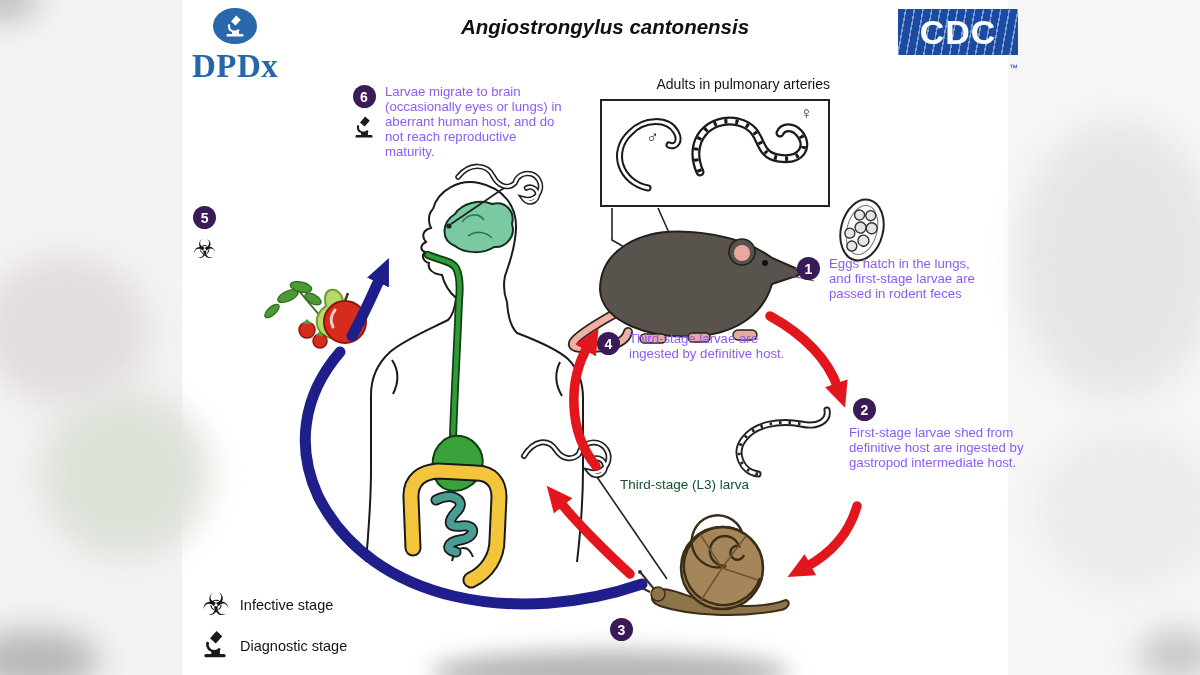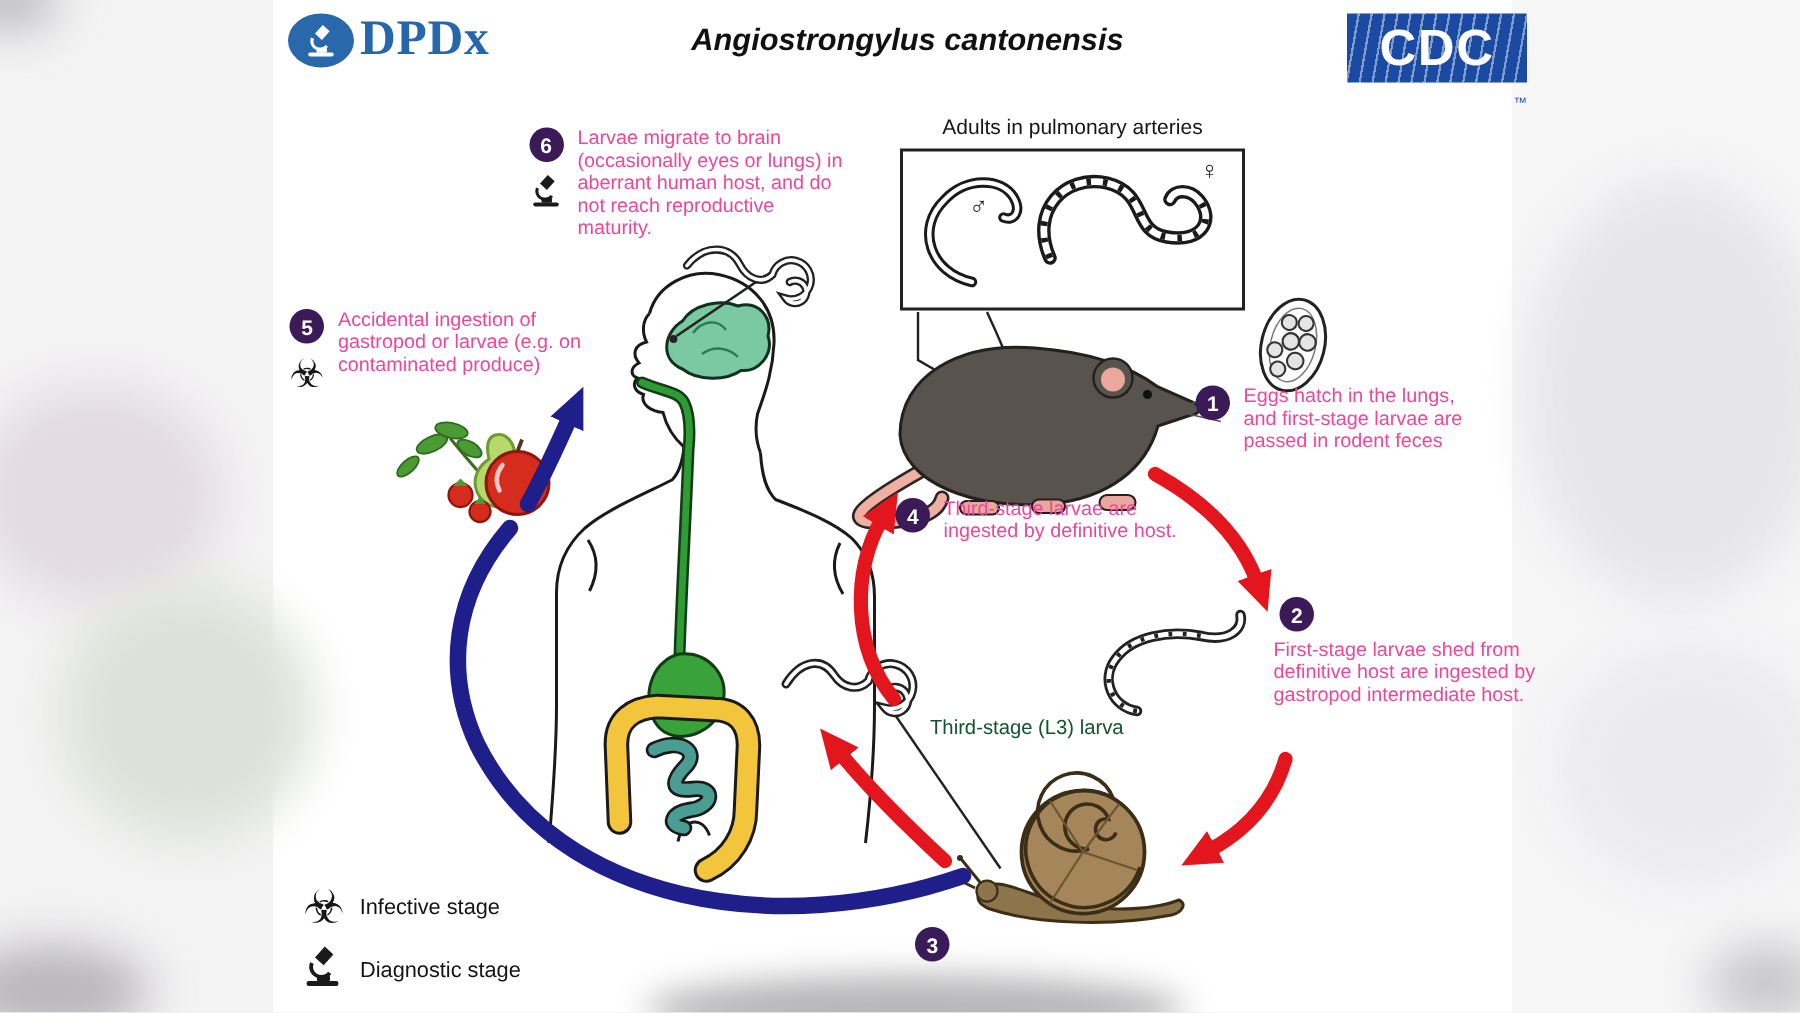--- a/index.html
+++ b/index.html
@@ -22,23 +22,23 @@
            color:#fff;font-weight:bold;font-size:34px;letter-spacing:1px;
            background-image:repeating-linear-gradient(100deg,rgba(255,255,255,0) 0 7px,rgba(255,255,255,.45) 7px 8.5px);}
   .cdc-tm{font-size:9px;color:#1b4aa2;vertical-align:bottom;}
   
   .anno{position:absolute;display:flex;gap:9px;align-items:flex-start;}
   .anno.vert{flex-direction:column;gap:5px;}
   .badge{width:23px;height:23px;border-radius:50%;background:#3b1b57;color:#fff;
          display:flex;align-items:center;justify-content:center;
          font-weight:bold;font-size:14px;flex:0 0 auto;}
   .badge-col{display:flex;flex-direction:column;align-items:center;gap:7px;flex:0 0 auto;}
-  .anno-text{font-size:13.2px;line-height:1.13;font-weight:500;color:#ec4899;}
+  .anno-text{font-size:13.2px;line-height:1.13;font-weight:500;color:#8b5cf6;}
   .small-label{font-size:13.5px;color:#14532d;}
-  .adults-label{font-size:14px;text-align:center;color:#161616;}
+  .adults-label{font-size:14px;text-align:right;color:#161616;}
   .bio-char{font-size:26px;line-height:1;color:#161616;}
   .legend-row{position:absolute;display:flex;align-items:center;gap:10px;}
   .legend-label{font-size:14.5px;color:#141414;}
   .legend-bio{font-size:31px;line-height:1;color:#161616;}
   .sym{font-size:17px;color:#222;}
 </style>
 </head>
 <body>
 
 <div class="stage">
@@ -213,21 +213,21 @@
       <path d="M 630,574 C 604,550 578,524 560,502" marker-end="url(#mred)"></path>
       <path d="M 596,466 C 568,432 568,380 588,346" marker-end="url(#mred)"></path>
     </g>
 
     <g fill="none" stroke="#1f1f8b" stroke-width="11" stroke-linecap="round">
       <path d="M 642,584 C 520,626 372,604 318,496 C 296,448 302,396 340,352"></path>
       <path d="M 352,336 C 364,314 372,296 380,278" marker-end="url(#mblue)"></path>
     </g>
   </svg>
 
-  <div class="abs dpdx" style="left:192px;top:8px;">
+  <div class="abs dpdx" style="left:192px;top:8px;flex-direction:column;">
     <span class="dpdx-oval">
       <svg width="24" height="24" viewBox="0 0 24 24" fill="#fff">
         <path d="M13.2 1.6 l4.6 4.2 -5.2 5.8 -4.6 -4.2 z"></path>
         <path d="M7.8 17.6 c-2.6-1.6-3.6-4.8-2.4-7.6 l1.9 .8 c-.8 2 -.1 4.2 1.7 5.3 2 1.2 4.6 .7 6-1.1 l1.7 1.2 c-2 2.7-5.9 3.3-8.9 1.4z"></path>
         <rect x="3.5" y="20" width="17" height="2.6" rx="1.2"></rect>
         <rect x="9" y="16.8" width="7" height="3.4" rx="1"></rect>
       </svg>
     </span>
     <span class="dpdx-text">DPDx</span>
   </div>
@@ -257,21 +257,20 @@
       </span>
     </div>
     <div class="anno-text" style="width:184px;">Larvae migrate to brain (occasionally eyes or lungs) in aberrant human host, and do not reach reproductive maturity.</div>
   </div>
 
   <div class="anno" style="left:193px;top:206px;width:215px;">
     <div class="badge-col">
       <div class="badge">5</div>
       <span class="bio-char">☣</span>
     </div>
-    <div class="anno-text" style="width:180px;">Accidental ingestion of gastropod or larvae (e.g. on contaminated produce)</div>
   </div>
 
   <div class="anno" style="left:797px;top:257px;width:190px;">
     <div class="badge">1</div>
     <div class="anno-text" style="width:155px;">Eggs hatch in the lungs, and first-stage larvae are passed in rodent feces</div>
   </div>
 
   <div class="anno vert" style="left:849px;top:398px;width:185px;">
     <div class="badge" style="margin-left:4px;">2</div>
     <div class="anno-text" style="width:178px;">First-stage larvae shed from definitive host are ingested by gastropod intermediate host.</div>

